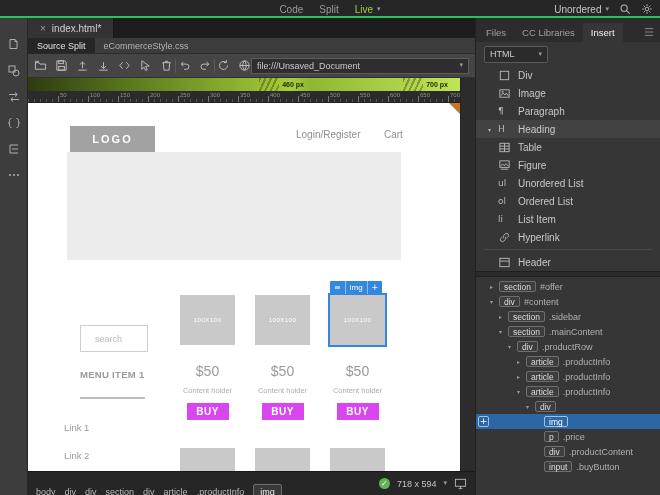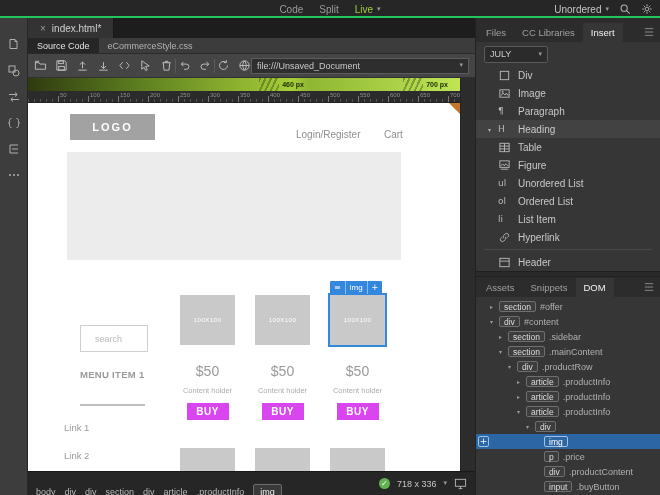--- a/index.html
+++ b/index.html
@@ -54,29 +54,29 @@
 
   
   .ruler { position:relative; height:12px; background:#2b2b2b; border-bottom:1px solid #202020; overflow:hidden; }
   .ruler-minor { position:absolute; left:0; right:0; bottom:0; height:3px; background:repeating-linear-gradient(90deg,#555 0 1px,transparent 1px 6px); }
   .rtick { position:absolute; bottom:0; width:1px; height:6px; background:#7a7a7a; }
   .rlabel { position:absolute; top:1px; font-size:6px; color:#8d8d8d; transform:translateX(2px); }
 
   
   .canvas { position:absolute; left:0; right:0; top:25px; bottom:0; background:#ffffff; overflow:hidden; }
   .canvas-marker { position:absolute; right:0; top:0; width:0; height:0; border-top:11px solid #c1762c; border-left:11px solid transparent; }
-  .mk-logo { position:absolute; left:42px; top:11px; width:85px; height:26px; background:#a2a2a2; color:#fff; font-weight:bold; font-size:11px; letter-spacing:2px; display:flex; align-items:center; justify-content:center; }
+  .mk-logo { position:absolute; left:42px; top:23px; width:85px; height:26px; background:#a2a2a2; color:#fff; font-weight:bold; font-size:11px; letter-spacing:2px; display:flex; align-items:center; justify-content:center; }
   .mk-nav1 { position:absolute; left:268px; top:26px; color:#8f8f8f; }
   .mk-nav2 { position:absolute; left:356px; top:26px; color:#8f8f8f; }
   .mk-hero { position:absolute; left:39px; top:49px; width:334px; height:108px; background:#ececec; }
   .mk-hero-title { position:absolute; left:68px; top:36px; color:#9a9a9a; font-size:15px; font-weight:bold; letter-spacing:.5px; }
   .mk-hero-sub { position:absolute; left:68px; top:71px; color:#b5b5b5; font-size:9.5px; letter-spacing:.4px; }
   .mk-search { position:absolute; left:52px; top:222px; width:68px; height:27px; border:1px solid #cfcfcf; background:#fff; font-size:9px; color:#b5b5b5; padding-left:14px; font-family:inherit; outline:none; }
   .mk-search::placeholder { color:#b9b9b9; }
-  .mk-menuhead { position:absolute; left:52px; top:266px; color:#9a9a9a; font-weight:bold; font-size:9.5px; letter-spacing:.3px; padding-bottom:24px; border-bottom:2px solid #bdbdbd; }
+  .mk-menuhead { position:absolute; left:52px; top:266px; color:#9a9a9a; font-weight:bold; font-size:9.5px; letter-spacing:.3px; padding-bottom:17px; border-bottom:2px solid #bdbdbd; }
   .mk-link { position:absolute; left:36px; color:#9b9b9b; font-size:9.5px; }
   .product { position:absolute; top:192px; width:55px; }
   .p-img { position:relative; width:55px; height:50px; background:#c9c9c9; display:flex; align-items:center; justify-content:center; color:#fff; font-size:6px; letter-spacing:.5px; }
   .product.sel .p-img { outline:2px solid #3387dd; }
   .p-price { margin-top:18px; text-align:center; color:#9a9a9a; font-size:14px; }
   .p-desc { margin-top:7px; text-align:center; color:#adadad; font-size:7.5px; }
   .p-buy { margin:8px auto 0; width:42px; height:17px; background:#d946ef; color:#fff; font-size:10px; font-weight:bold; letter-spacing:.5px; display:flex; align-items:center; justify-content:center; }
   .p-img2 { position:absolute; top:345px; width:55px; height:50px; background:#c9c9c9; }
   .eldisp { position:absolute; top:-14px; left:0; height:13px; display:flex; align-items:stretch; background:#3387dd; color:#fff; font-size:8px; border-radius:1px; white-space:nowrap; }
   .eldisp .seg { display:flex; align-items:center; padding:0 4px; }
@@ -196,21 +196,21 @@
 
   <div class="main">
     <div class="tabrow">
       <div class="doctab">
         <span class="close">×</span>
         <span>index.html*</span>
       </div>
     </div>
 
     <div class="relatedbar">
-      <div class="rfile active">Source Code</div>
+      <div class="rfile active">Source Split</div>
       <div class="rfile">eCommerceStyle.css</div>
     </div>
 
     <div class="doctoolbar">
       <div class="dt-group">
           <span class="dt-icon">
             <svg viewBox="0 0 14 14" fill="none" stroke="currentColor">
               <path d="M1.5 4h4l1 1.5h6V11h-11z"></path>
               <path d="M1.5 4V2.5h4"></path>
             </svg>
@@ -378,21 +378,21 @@
         <span class="tagchip">div</span>
         <span class="tagchip">div</span>
         <span class="tagchip">section</span>
         <span class="tagchip">div</span>
         <span class="tagchip">article</span>
         <span class="tagchip">.productInfo</span>
         <span class="tagchip selected">img</span>
       </div>
     <div class="sb-right">
       <span class="okbadge">✓</span>
-      <span class="sb-size">718 x 336</span>
+      <span class="sb-size">718 x 594</span>
       <span class="caret textic">▾</span>
       <span class="sb-icon">
           <svg viewBox="0 0 14 14" fill="none" stroke="currentColor">
             <rect x="1.5" y="2.5" width="11" height="7.5"></rect>
             <path d="M5 12.5h4M7 10v2.5"></path>
           </svg>
         </span>
     </div>
   </div>
 
@@ -402,21 +402,21 @@
         <div class="ptab">CC Libraries</div>
         <div class="ptab active">Insert</div>
         <div class="pmenu">
           <svg viewBox="0 0 14 12" fill="none" stroke="currentColor">
             <path d="M2 2h10M2 6h10M2 10h10"></path>
           </svg>
         </div>
       </div>
     <div class="selrow">
       <div class="dw-select">
-        <span>JULY</span>
+        <span>HTML</span>
         <span class="caret textic">▾</span>
       </div>
     </div>
     <div class="insert-list">
         <div class="ins-row">
           <span class="ins-caret"></span>
           <span class="ins-icon">
             <svg viewBox="0 0 14 14" fill="none" stroke="currentColor">
               <rect x="2.5" y="2.5" width="9" height="9"></rect>
             </svg>
@@ -496,30 +496,20 @@
           <span class="ins-icon">
             <svg viewBox="0 0 14 14" fill="none" stroke="currentColor">
               <rect x="2" y="2.5" width="10" height="9"></rect>
               <path d="M2 5.5h10"></path>
             </svg>
           </span>
           <span>Header</span>
         </div>
       </div>
     <div class="splitter"></div>
-    <div class="dom-tabs">
-        <div class="ptab">Assets</div>
-        <div class="ptab">Snippets</div>
-        <div class="ptab active">DOM</div>
-        <div class="pmenu">
-          <svg viewBox="0 0 14 12" fill="none" stroke="currentColor">
-            <path d="M2 2h10M2 6h10M2 10h10"></path>
-          </svg>
-        </div>
-      </div>
     <div class="dom-tree">
         <div class="dom-row" style="padding-left: 14px;">
           <span class="dom-arrow">▸</span>
           <span class="dom-tag">section</span>
           <span class="dom-qual">#offer</span>
         </div>
         <div class="dom-row" style="padding-left: 14px;">
           <span class="dom-arrow">▾</span>
           <span class="dom-tag">div</span>
           <span class="dom-qual">#content</span>

